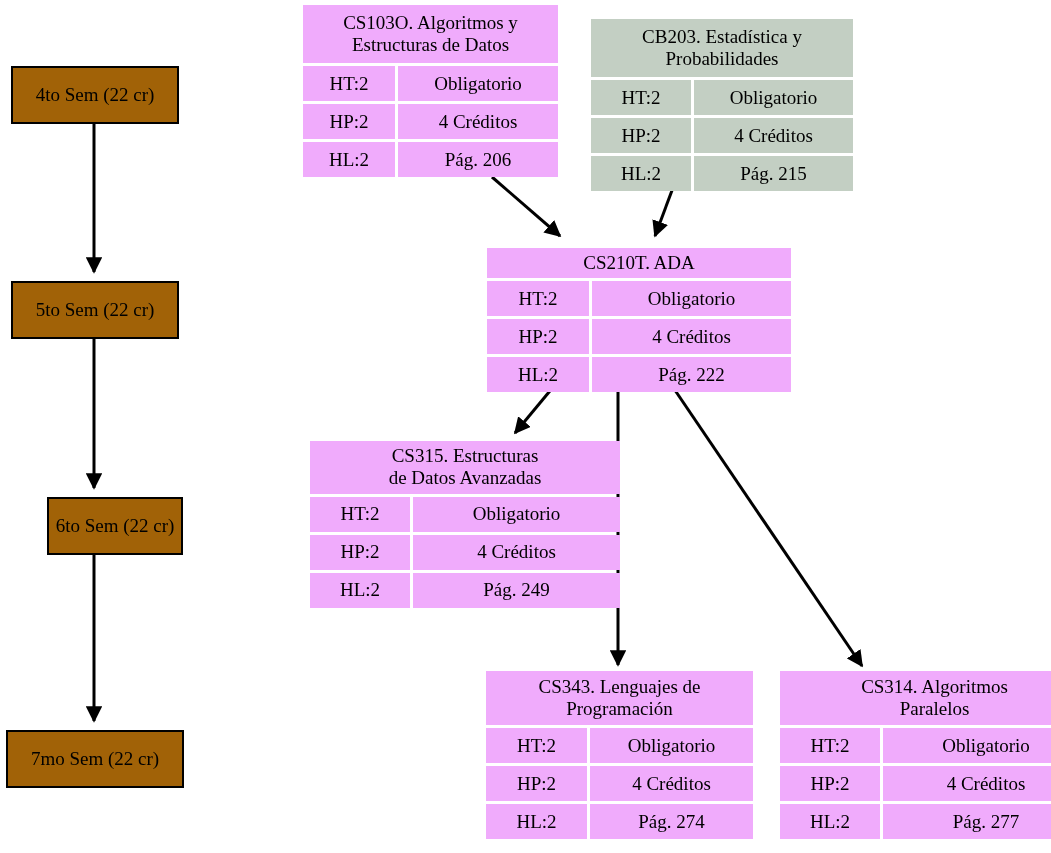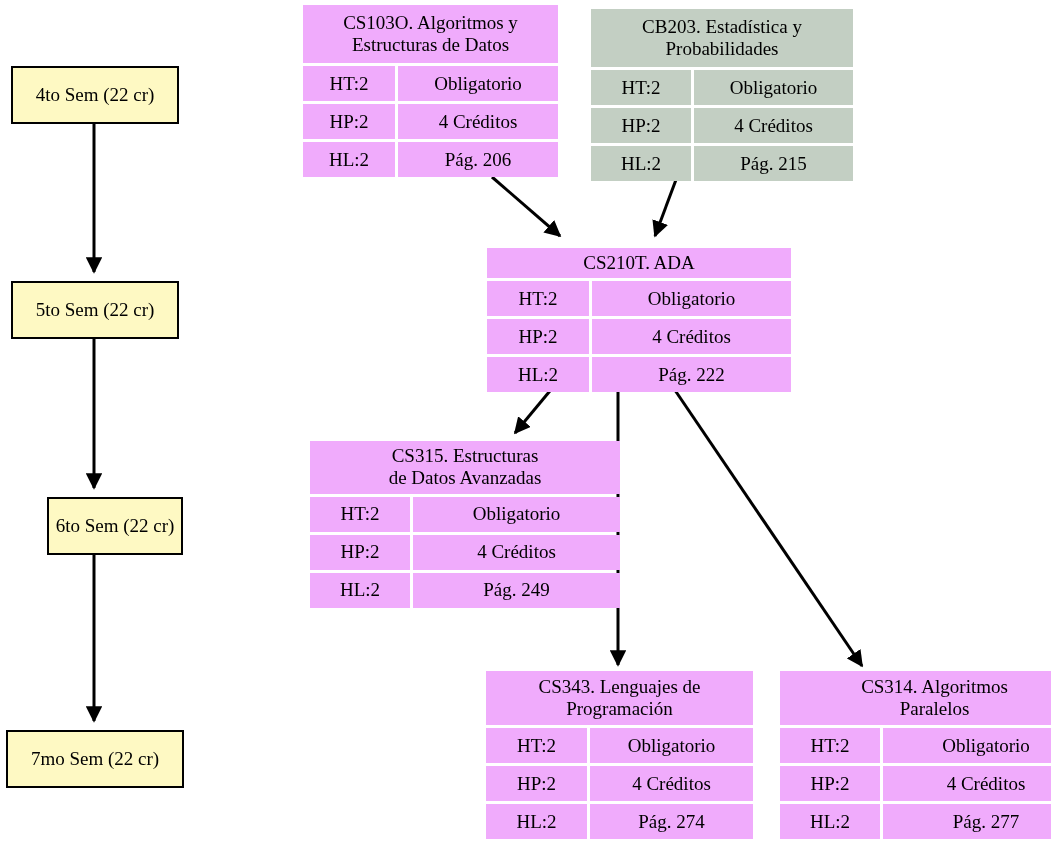--- a/index.html
+++ b/index.html
@@ -13,21 +13,21 @@
     height: 853px;
     background: #ffffff;
     font-family: "Liberation Serif", "DejaVu Serif", serif;
     overflow: hidden;
   }
 
   
   .sem-node {
     position: absolute;
     box-sizing: border-box;
-    background: #fef9c3;
+    background: #a16207;
     border: 2px solid #000000;
     display: flex;
     align-items: center;
     justify-content: center;
     font-size: 19px;
     color: #000000;
     line-height: 1.1;
     white-space: nowrap;
   }
 
@@ -147,21 +147,21 @@
     <div class="row">
       <div class="cell-l" style="width:92px;">HP:2</div>
       <div class="cell-r">4 Créditos</div>
     </div>
     <div class="row">
       <div class="cell-l" style="width:92px;">HL:2</div>
       <div class="cell-r">Pág. 206</div>
     </div>
   </div>
 
-  <div class="course-node fill-green" style="left:591px; top:9px; width:262px; height:172px;">
+  <div class="course-node fill-green" style="left:591px; top:19px; width:262px; height:172px;">
     <div class="title" style="height:64px;">
       <span>
         <span>CB203. Estadística y</span><br>
         <span>Probabilidades</span>
       </span>
     </div>
     <div class="row">
       <div class="cell-l" style="width:100px;">HT:2</div>
       <div class="cell-r">Obligatorio</div>
     </div>

